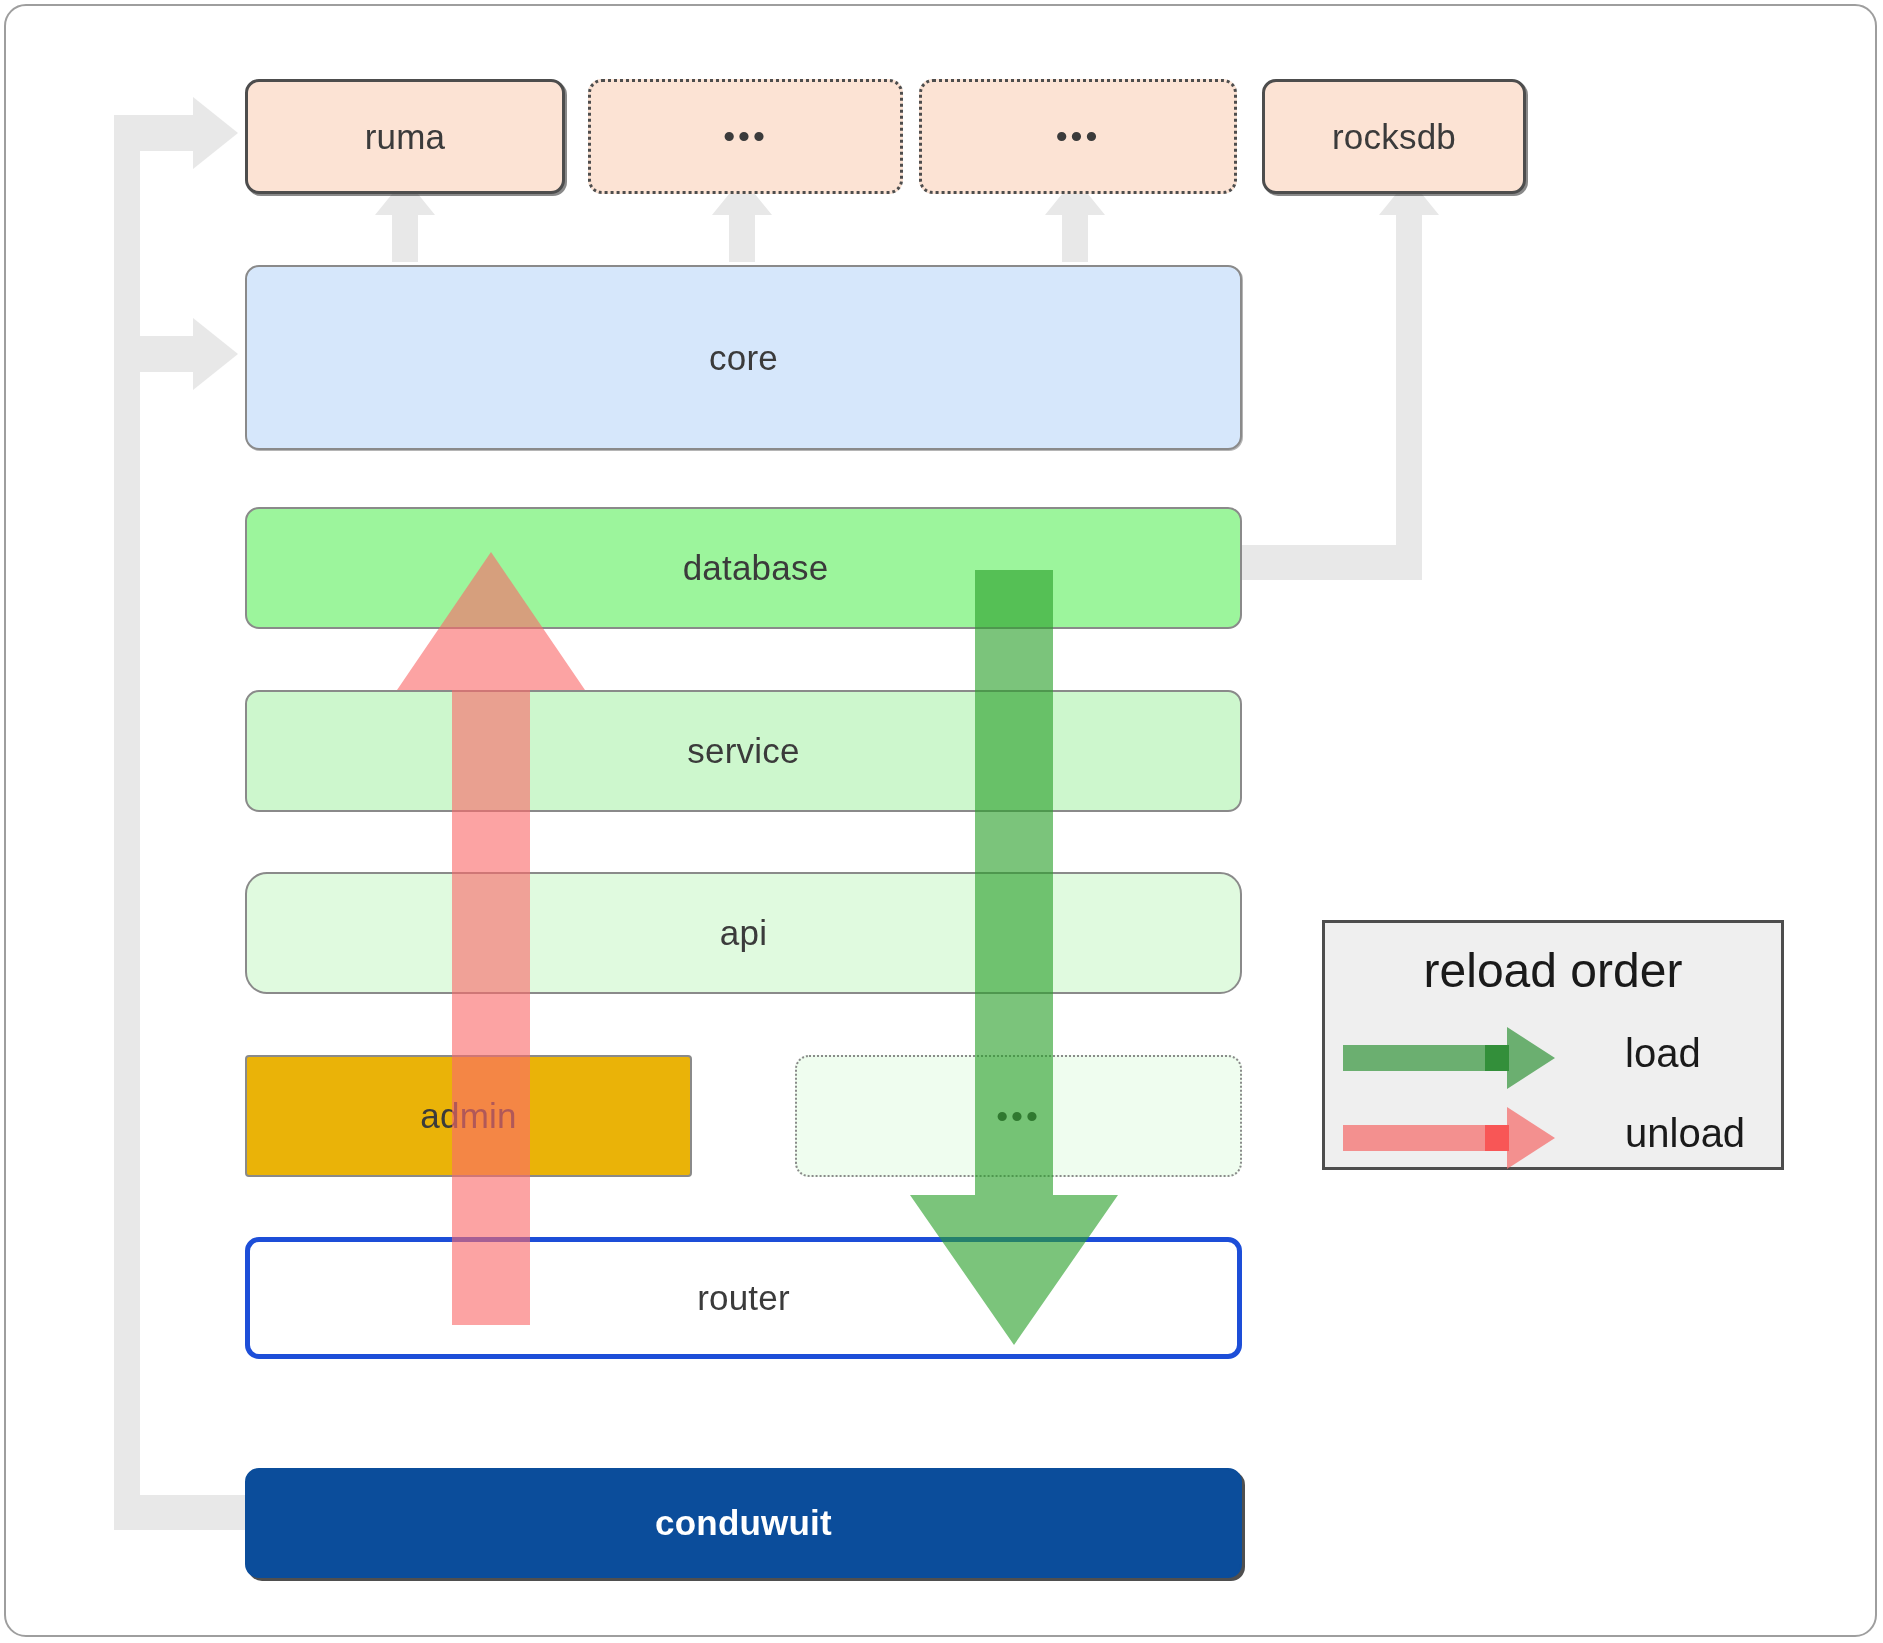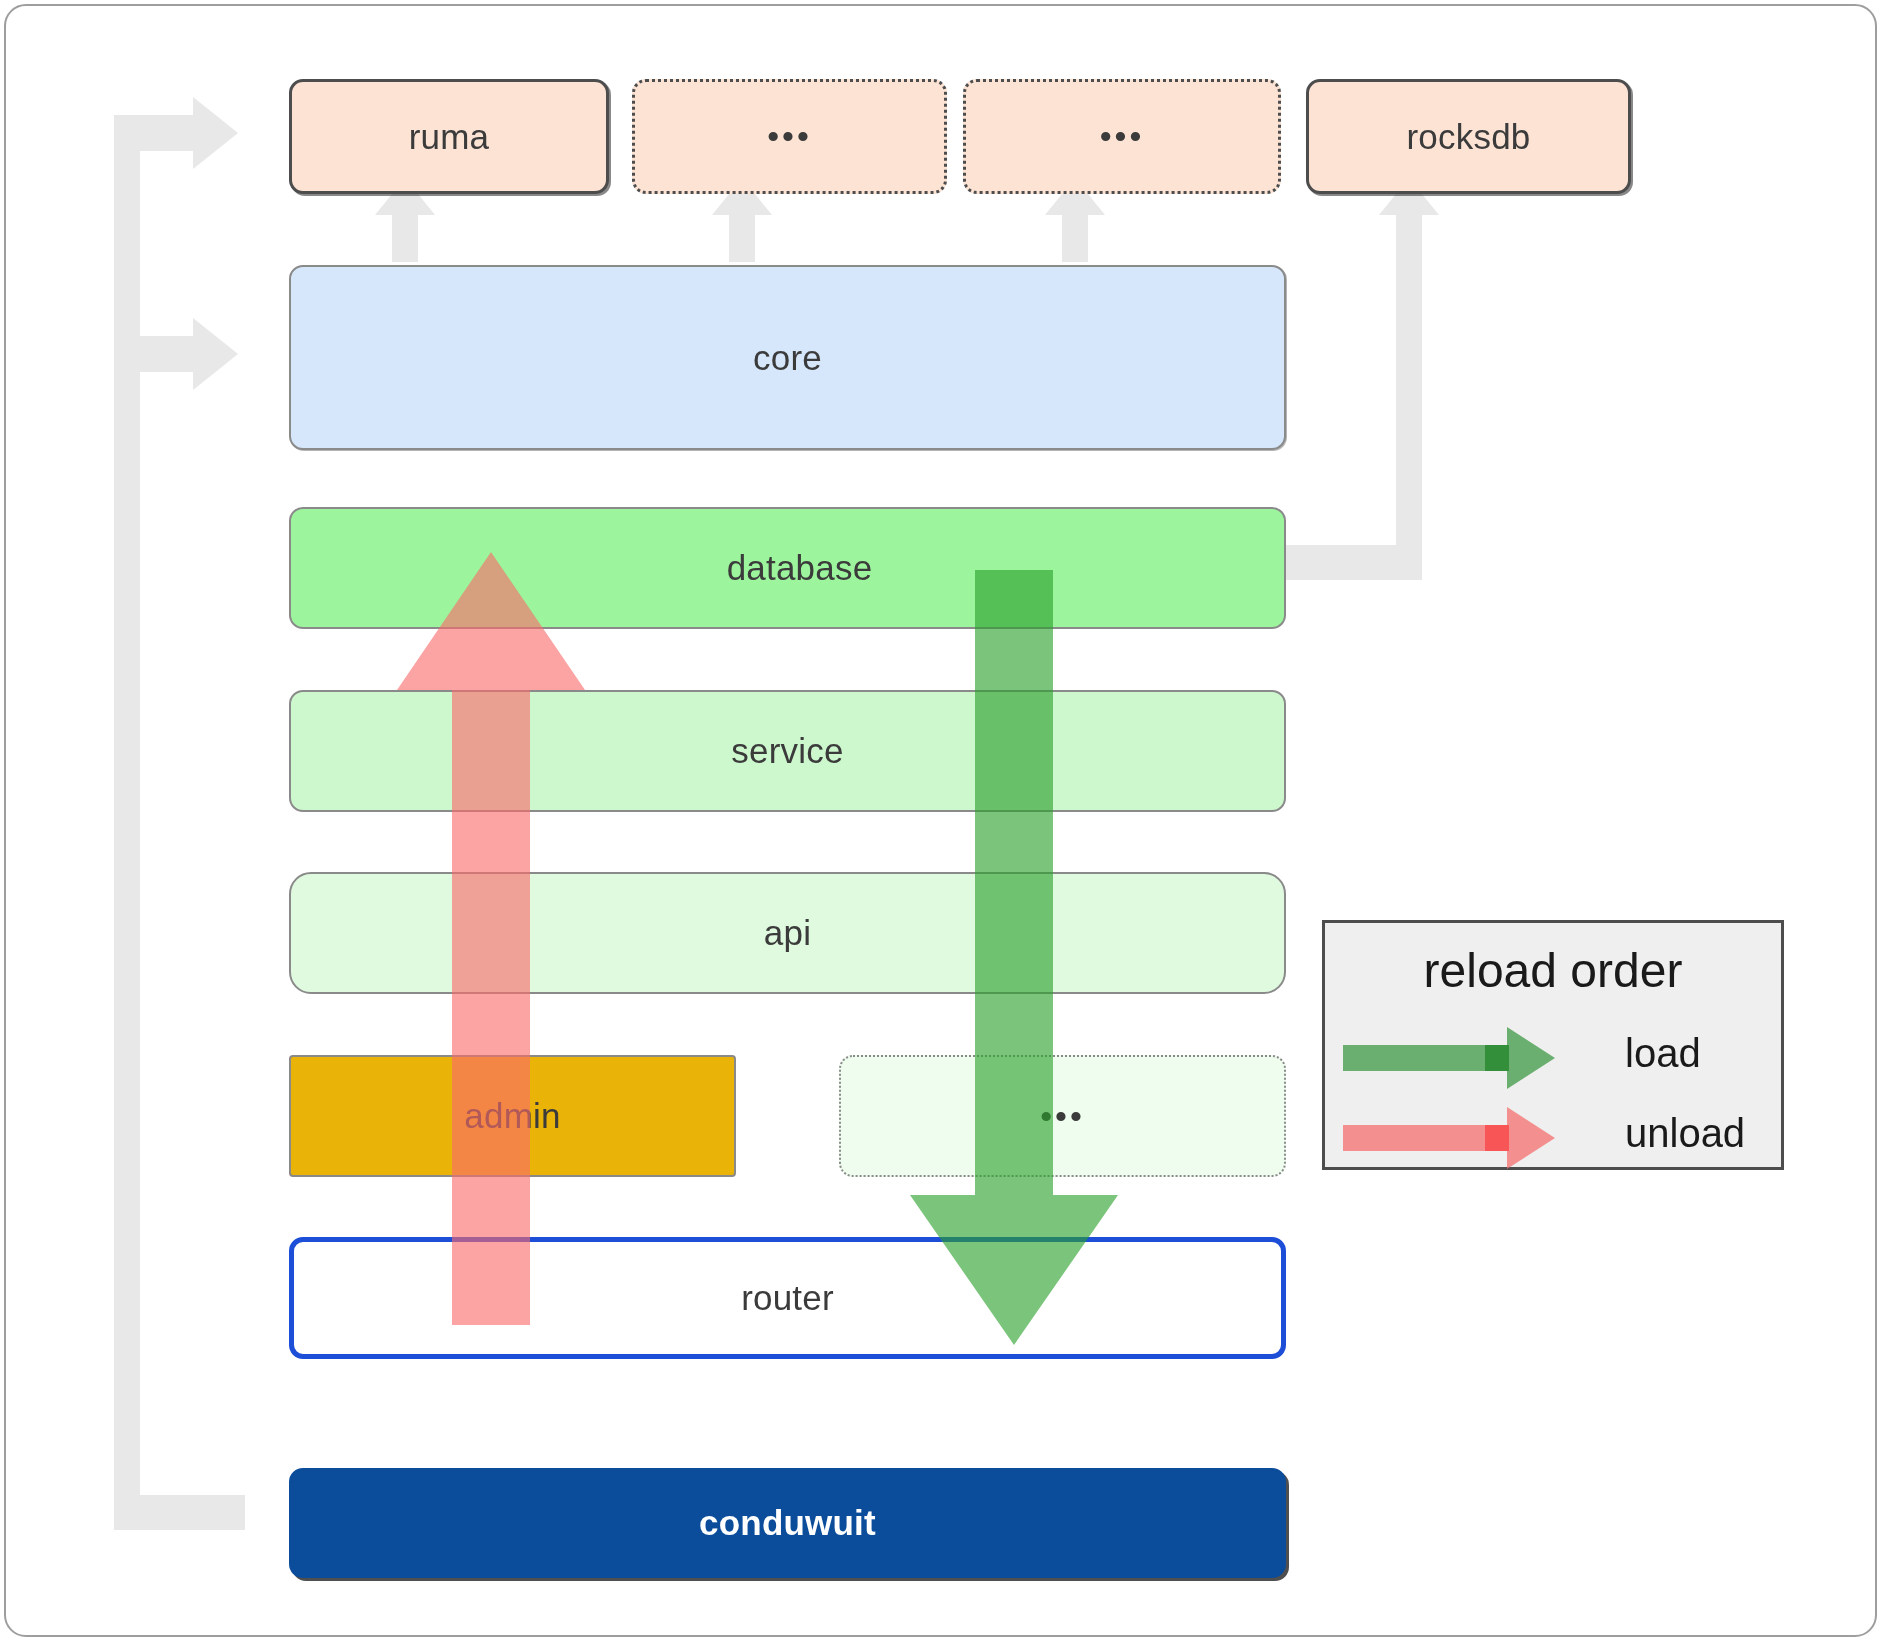--- a/index.html
+++ b/index.html
@@ -33,21 +33,20 @@
   .node {
     position: absolute;
     box-sizing: border-box;
     display: flex;
     align-items: center;
     justify-content: center;
     border-radius: 12px;
     font-size: 35px;
     color: #3b3b3b;
     letter-spacing: 0.2px;
-    margin-left: 44px;
   }
   .node-dep {
     background: #fce3d4;
     border: 3px solid #4d4d4d;
     border-radius: 14px;
     box-shadow: 2px 2px 0 rgba(40,40,40,0.55);
   }
   .node-dep-dotted {
     background: #fce3d4;
     border: 3px dotted #4d4d4d;
@@ -186,21 +185,21 @@
   </div>
 
   <div class="node node-dep-dotted" style="left:588px; top:79px; width:315px; height:115px;">
     <span class="dots">•••</span>
   </div>
 
   <div class="node node-dep-dotted" style="left:919px; top:79px; width:318px; height:115px;">
     <span class="dots">•••</span>
   </div>
 
-  <div class="node node-dep" style="left:1262px; top:79px; width:325px; height:115px;">
+  <div class="node node-dep" style="left:1262px; top:79px; width:264px; height:115px;">
     <span>rocksdb</span>
   </div>
 
   <div class="node node-core" style="left:245px; top:265px; width:997px; height:185px;">
     <span>core</span>
   </div>
 
   <div class="node node-db" style="left:245px; top:507px; width:997px; height:122px;padding-left:24px;">
     <span>database</span>
   </div>

